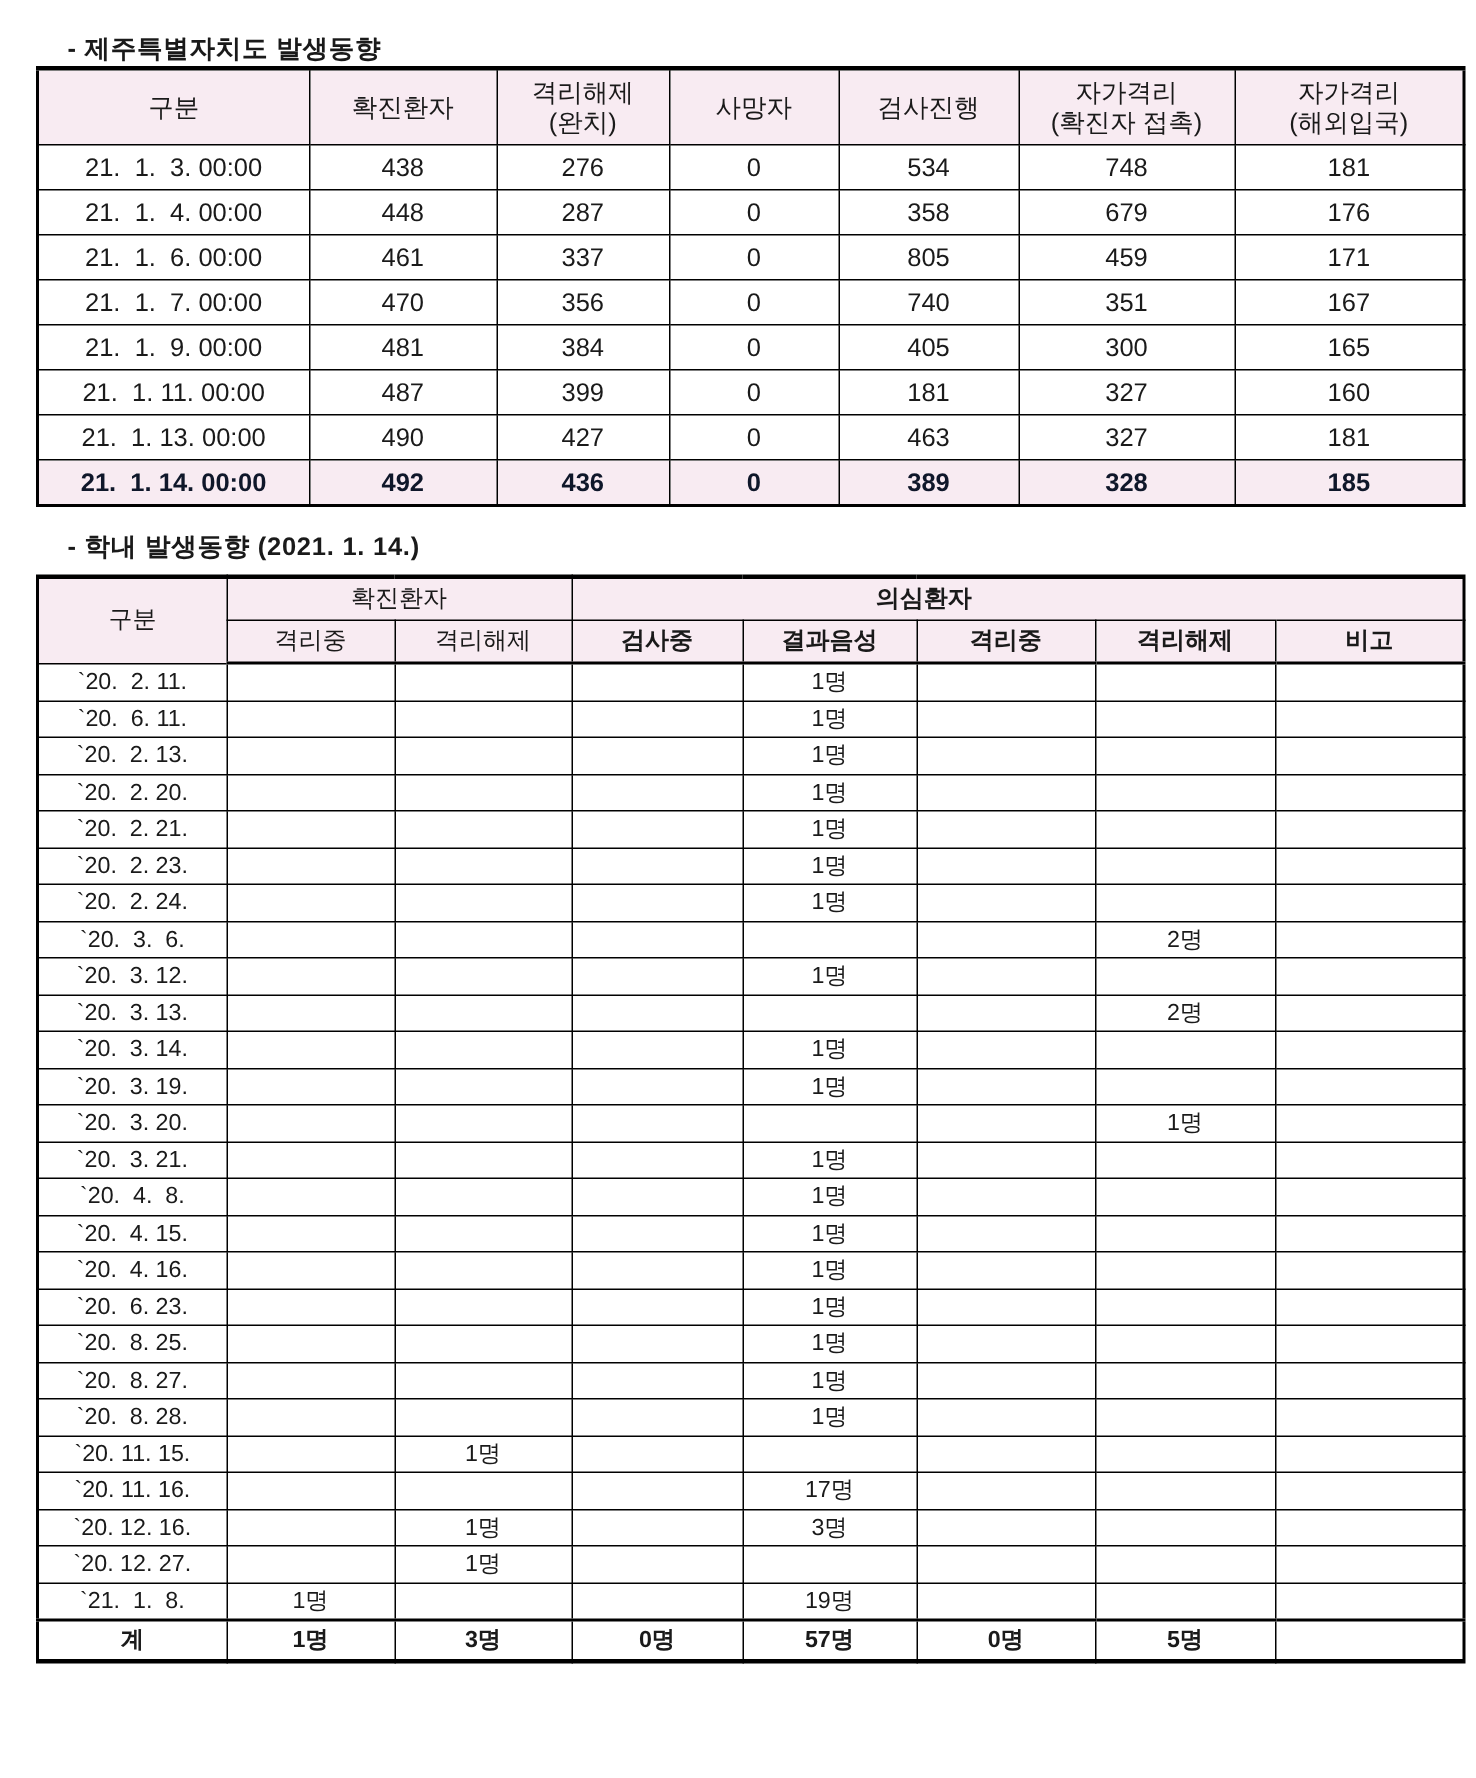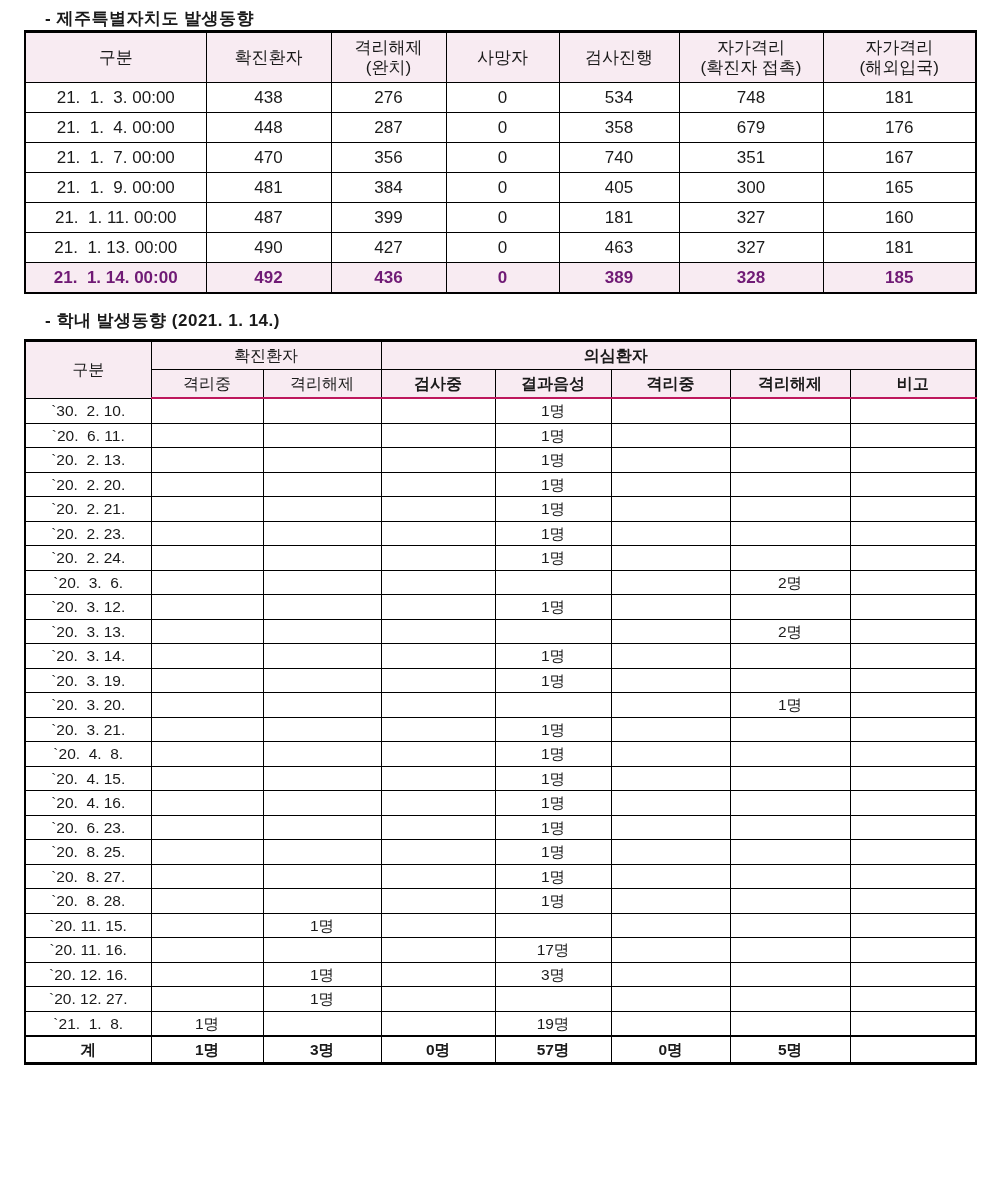--- a/index.html
+++ b/index.html
@@ -5,53 +5,53 @@
   html,body{margin:0;padding:0;background:#fff;}
   body{
     width:984px;height:1185px;overflow:hidden;
     font-family:"Liberation Sans","DejaVu Sans",sans-serif;
     color:#1a1a1a;
   }
   .section-title{
     font-weight:bold;font-size:17px;letter-spacing:0.5px;
     padding-left:45px;
   }
-  #title1{padding-top:7px;}
+  #title1{padding-top:21px;}
   #title2{margin-top:15px;margin-bottom:7px;}
 
   table{
     border-collapse:collapse;table-layout:fixed;
     margin-left:24px;width:951px;
   }
   th,td{
     border:1px solid #000;text-align:center;vertical-align:middle;
     padding:0;overflow:hidden;
   }
 
   
   .t1{border:2.5px solid #000;border-top-width:3px;}
   .t1 th{
     background:#f8ebf2;font-weight:normal;font-size:17px;
     line-height:1.12;white-space:pre-line;height:49px;
   }
   .t1 td{font-size:17px;height:29px;line-height:29px;}
   .t1 td.date{white-space:pre;}
   .t1 tr.highlight td{
-    background:#f8ebf2;color:#701a75;font-weight:bold;
+    background:#f8ebf2;color:#0f172a;font-weight:bold;
   }
 
   
   .t2{border:2.5px solid #000;border-top-width:3px;border-bottom-width:3px;}
   .t2 th{
     background:#f8ebf2;font-weight:normal;font-size:16px;
     height:27px;line-height:27px;
   }
   .t2 th.bold{font-weight:bold;}
   .t2 th.ghost{border-left:hidden;}
-  .t2 thead tr:last-child th{border-bottom:2px solid #be185d;}
+  .t2 thead tr:last-child th{border-bottom:2px solid #000000;}
   .t2 td{font-size:15.5px;height:23.5px;line-height:23.5px;}
   .t2 td.date{white-space:pre;}
   .t2 tr.total td{font-weight:bold;border-top:2.5px solid #000;height:25px;line-height:25px;}
 </style>
 </head>
 <body>
 
 <div>
 
   <div id="title1" class="section-title">- 제주특별자치도 발생동향</div>
@@ -91,20 +91,29 @@
           <td>181</td>
         </tr>
         <tr>
           <td class="date">21.  1.  4. 00:00</td>
           <td>448</td>
           <td>287</td>
           <td>0</td>
           <td>358</td>
           <td>679</td>
           <td>176</td>
+        </tr>
+        <tr>
+          <td class="date">21.  1.  6. 00:00</td>
+          <td>461</td>
+          <td>337</td>
+          <td>0</td>
+          <td>805</td>
+          <td>459</td>
+          <td>171</td>
         </tr>
         <tr>
           <td class="date">21.  1.  7. 00:00</td>
           <td>470</td>
           <td>356</td>
           <td>0</td>
           <td>740</td>
           <td>351</td>
           <td>167</td>
         </tr>
@@ -172,21 +181,21 @@
         <th>격리해제</th>
         <th class="bold">검사중</th>
         <th class="bold">결과음성</th>
         <th class="bold">격리중</th>
         <th class="bold">격리해제</th>
         <th class="bold">비고</th>
       </tr>
     </thead>
     <tbody id="t2-body">
         <tr>
-          <td class="date">`30.  2. 10.</td>
+          <td class="date">`20.  2. 11.</td>
           <td></td>
           <td></td>
           <td></td>
           <td>1명</td>
           <td></td>
           <td></td>
           <td></td>
         </tr>
         <tr>
           <td class="date">`20.  6. 11.</td>

